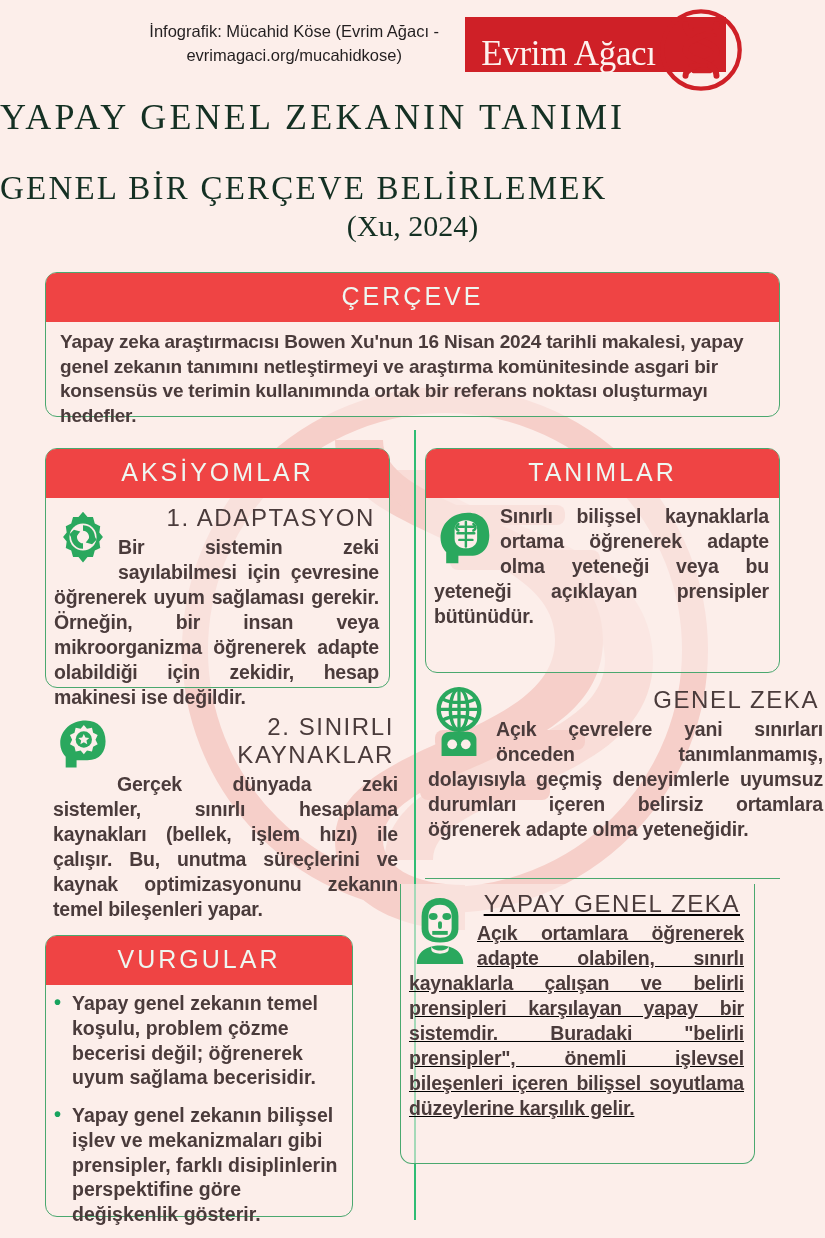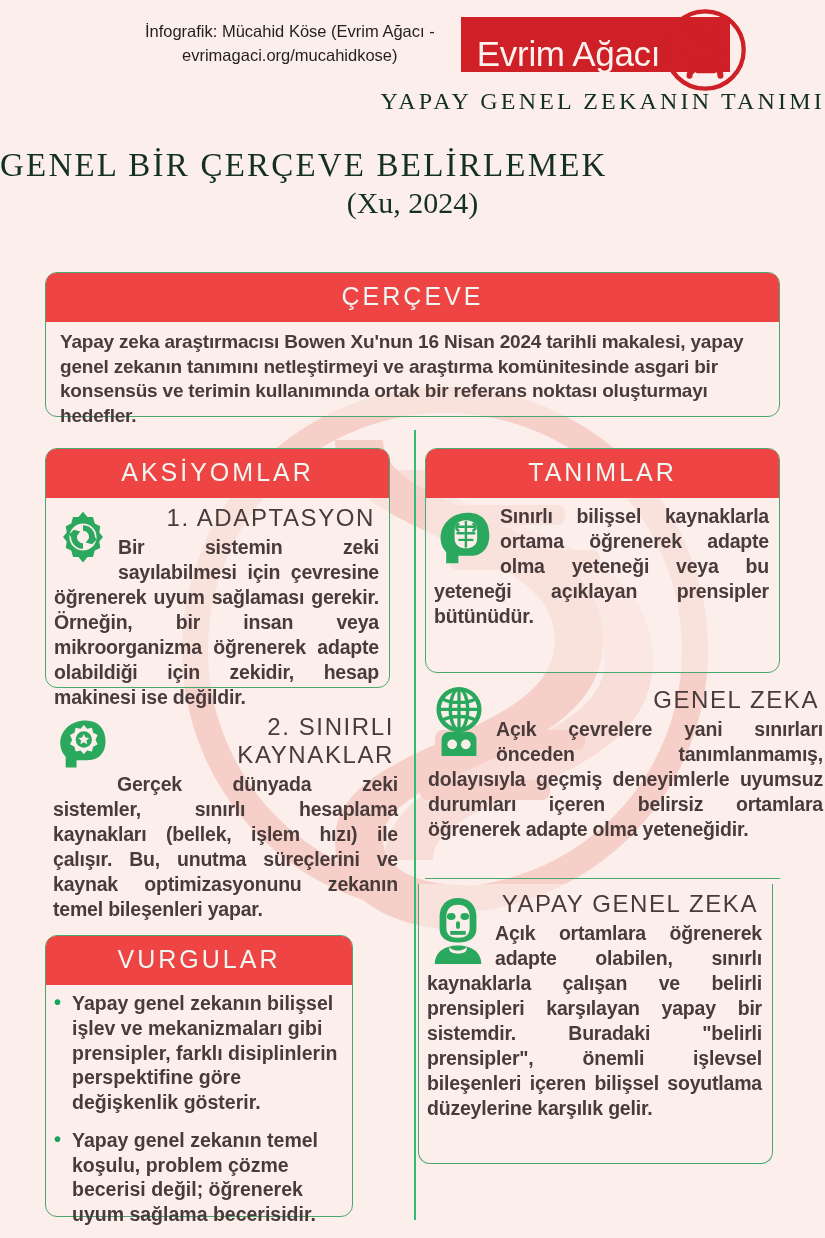--- a/index.html
+++ b/index.html
@@ -55,39 +55,40 @@
     height: 55px;
     display: flex;
     align-items: center;
     padding: 0 22px 0 16px;
     padding-right: 70px;
   }
   .logo-text {
     color: #fdf2ef;
     font-size: 35px;
     letter-spacing: -0.3px;
-    font-family: Liberation Sans, sans-serif;
+    font-family: Liberation Serif, serif;
     white-space: nowrap;
     margin-top: 20px;
   }
   .logo-dna {
     position: absolute;
     right: -18px;
     top: -9px;
   }
 
   
   .title-main {
     position: relative;
     z-index: 3;
-    text-align: right;
+    text-align: left;
     font-family: "Liberation Serif", serif;
-    font-size: 24px;
+    font-size: 36px;
     letter-spacing: 3.2px;
     color: #143023;
+    margin-top: 8px;
   }
   .title-sub {
     position: relative;
     z-index: 3;
     text-align: left;
     font-family: "Liberation Serif", serif;
     font-size: 33px;
     letter-spacing: 2.2px;
     color: #143023;
     margin-top: 32px;
@@ -277,22 +278,22 @@
     <path fill="#fceeea" d="M34 21 l1.8 3.8 l4.2 .5 l-3.1 2.9 l .9 4.1 l-3.8 -2.1 l-3.8 2.1 l .9 -4.1 l-3.1 -2.9 l4.2 -.5 z"></path>
   </svg>
   <div class="sec-title">2. SINIRLI KAYNAKLAR</div>
   <div class="p">Gerçek dünyada zeki sistemler, sınırlı hesaplama kaynakları (bellek, işlem hızı) ile çalışır. Bu, unutma süreçlerini ve kaynak optimizasyonunu zekanın temel bileşenleri yapar.</div>
   <div class="clear"></div>
 </div>
 
 <div class="card" style="left:45px; top:935px; width:308px; height:282px;">
   <div class="card-head">VURGULAR</div>
   <ul class="bullets">
+    <li>Yapay genel zekanın temel koşulu, problem çözme becerisi değil; öğrenerek uyum sağlama becerisidir.</li>
     <li>Yapay genel zekanın bilişsel işlev ve mekanizmaları gibi prensipler, farklı disiplinlerin perspektifine göre değişkenlik gösterir.</li>
-    <li>Yapay genel zekanın temel koşulu, problem çözme becerisi değil; öğrenerek uyum sağlama becerisidir.</li>
   </ul>
 </div>
 
 <div class="card" style="left:425px; top:448px; width:355px; height:225px;">
   <div class="card-head">TANIMLAR</div>
   <div class="card-body" style="padding:6px 10px 8px 8px;">
     <div class="sec">
       <svg class="sec-icon" viewBox="0 0 64 64" style="width:60px;height:60px;">
         <path fill="#2aa85e" d="M36 5 C 19 5, 7 17, 7 32 C 7 39, 10 44, 13 47 L 13 59 L 26 59 L 26 51 L 39 51 C 53 51, 59 41, 59 29 C 59 14, 51 5, 36 5 Z"></path>
         <path fill="#fceeea" d="M34 13 C 27 13, 22 17, 22 23 L 22 33 C 22 39, 27 43, 34 43 C 41 43, 46 39, 46 33 L 46 23 C 46 17, 41 13, 34 13 Z"></path>
@@ -324,21 +325,21 @@
     <circle cx="25" cy="60" r="5" fill="#fceeea"></circle>
     <circle cx="39" cy="60" r="5" fill="#fceeea"></circle>
   </svg>
   <div class="sec-title">GENEL ZEKA</div>
   <div class="p">Açık çevrelere yani sınırları önceden tanımlanmamış, dolayısıyla geçmiş deneyimlerle uyumsuz durumları içeren belirsiz ortamlara öğrenerek adapte olma yeteneğidir.</div>
   <div class="clear"></div>
 </div>
 
 <div class="hr-green" style="left:425px; top:878px; width:355px;"></div>
 
-<div class="card" style="left:418px; top:884px; width:355px; height:280px; border-top:none; border-radius:0 0 12px 12px;">
+<div class="card" style="left:400px; top:884px; width:355px; height:280px; border-top:none; border-radius:0 0 12px 12px;text-decoration:underline;">
   <div class="card-body" style="padding:6px 10px 8px 8px;">
     <div class="sec">
       <svg class="sec-icon" viewBox="0 0 64 72" style="width:62px;height:70px;">
         <path fill="#2aa85e" d="M32 4 C 20 4, 13 12, 13 23 L 13 36 C 13 45, 20 50, 32 50 C 44 50, 51 45, 51 36 L 51 23 C 51 12, 44 4, 32 4 Z"></path>
         <path fill="#fceeea" d="M32 11 C 24 11, 20 16, 20 23 L 20 35 C 20 42, 24 45, 32 45 C 40 45, 44 42, 44 35 L 44 23 C 44 16, 40 11, 32 11 Z"></path>
         <ellipse cx="25" cy="23" rx="4.5" ry="3.6" fill="#2aa85e"></ellipse>
         <ellipse cx="39" cy="23" rx="4.5" ry="3.6" fill="#2aa85e"></ellipse>
         <rect x="30" y="28" width="4" height="8" rx="2" fill="#2aa85e"></rect>
         <path fill="#2aa85e" d="M24 38 L 40 38 L 40 42 L 24 42 Z"></path>
         <path fill="#2aa85e" d="M8 72 C 8 60, 18 53, 32 53 C 46 53, 56 60, 56 72 Z"></path>

